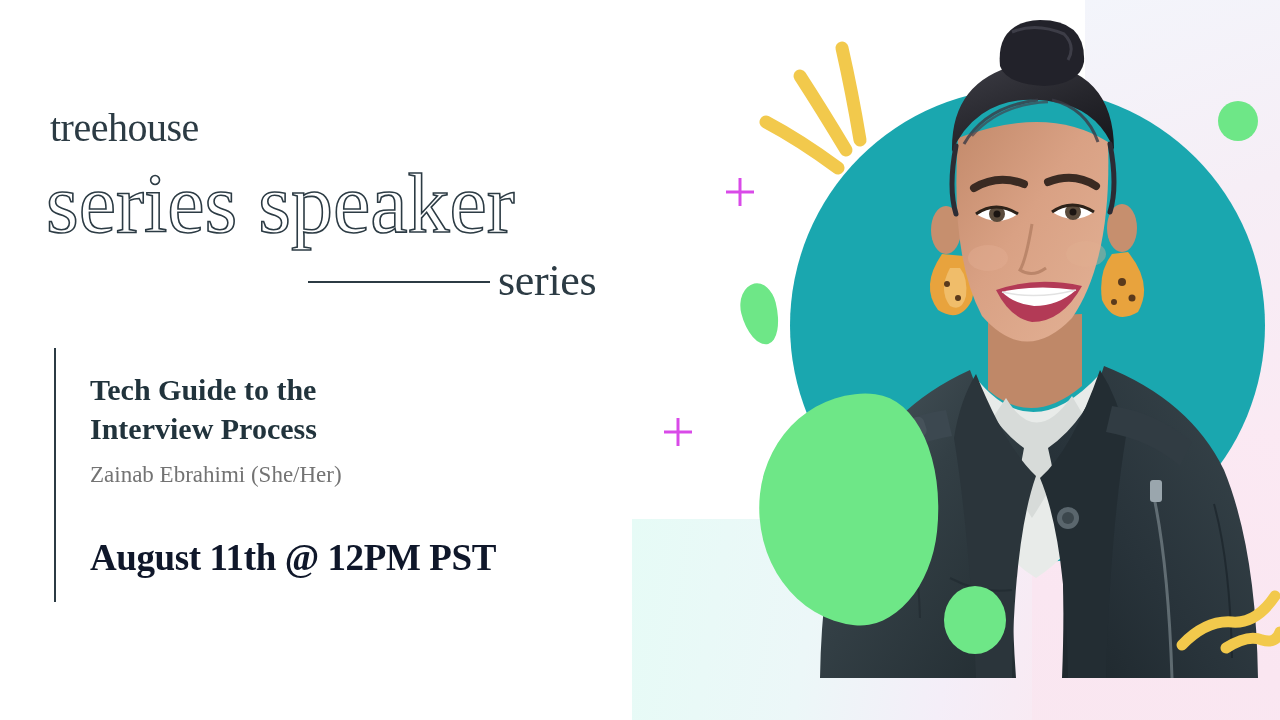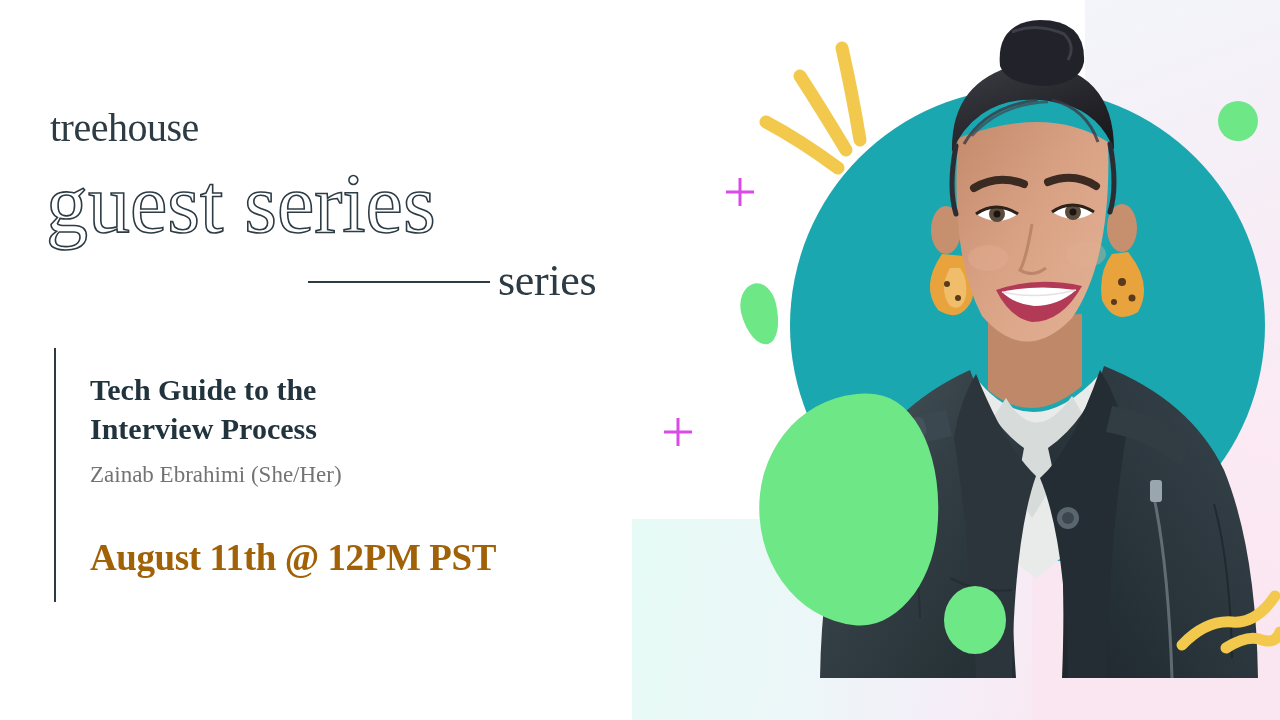--- a/index.html
+++ b/index.html
@@ -157,21 +157,21 @@
     left: 90px; top: 494px;
     font-size: 23px;
     font-weight: 400;
     color: #4a5a62;
   }
   #event-datetime {
     position: absolute;
     left: 90px; top: 536px;
     font-size: 37px;
     font-weight: 700;
-    color: #a16207;
+    color: #0f172a;
     letter-spacing: -0.4px;
   }
 </style>
 </head>
 <body>
 
 <div id="stage">
 
   <div class="bg-block" id="bg-top-right"></div>
   <div class="bg-block" id="bg-bottom-right"></div>
@@ -304,21 +304,21 @@
         <line x1="740" y1="178" x2="740" y2="206"></line>
       </g>
       <g>
         <line x1="664" y1="432" x2="692" y2="432"></line>
         <line x1="678" y1="418" x2="678" y2="446"></line>
       </g>
     </g>
   </svg>
 
   <div id="brand-wordmark">treehouse</div>
-  <div id="headline-outline">guest series</div>
+  <div id="headline-outline">series speaker</div>
   <div id="series-rule"></div>
   <div id="series-word">series</div>
 
   <div id="accent-rule"></div>
   <div id="session-title">Tech Guide to the
 Interview Process</div>
   <div id="speaker-name">Zainab Ebrahimi (She/Her)</div>
   <div id="event-datetime">August 11th @ 12PM PST</div>
 
 </div>

